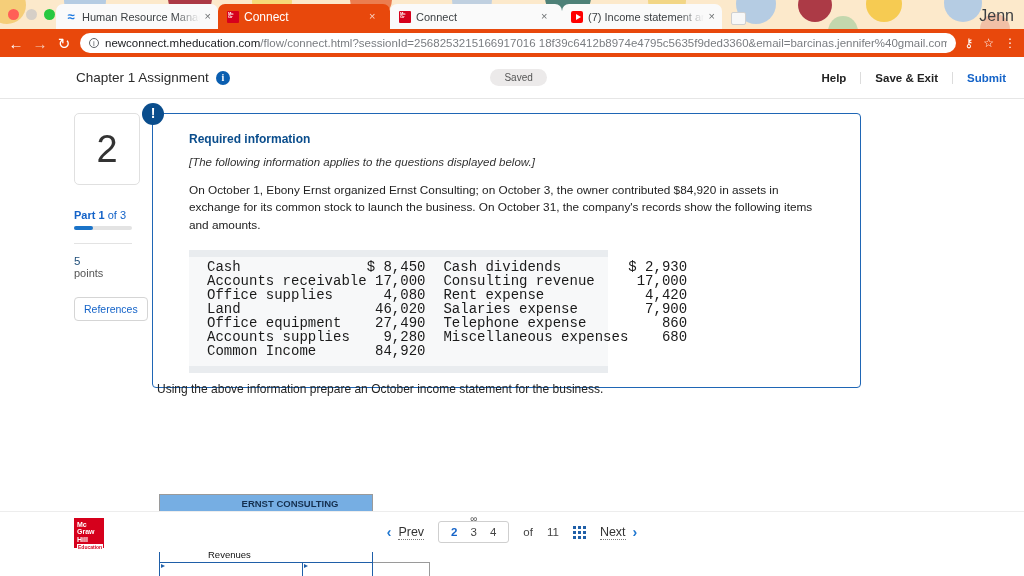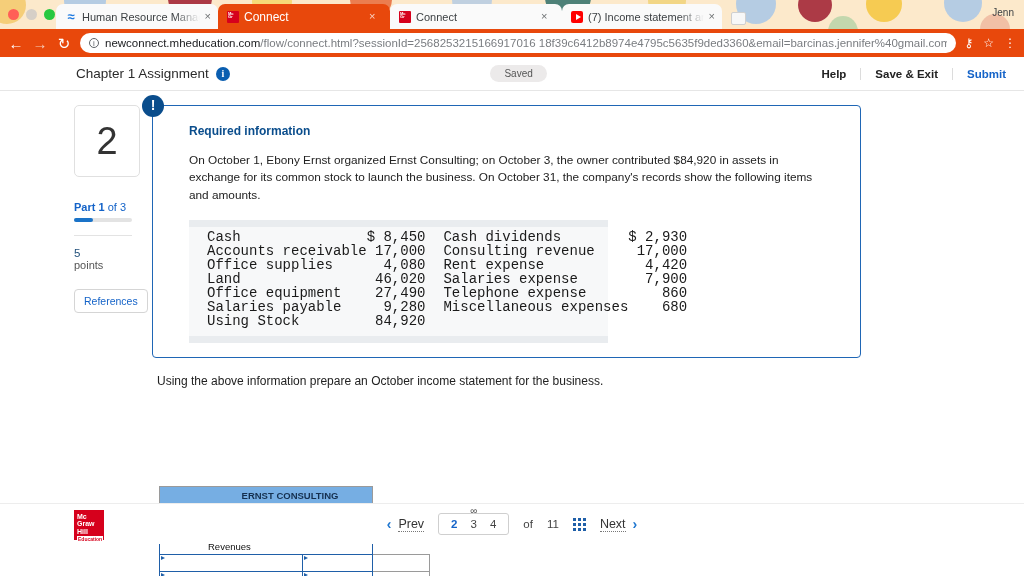--- a/index.html
+++ b/index.html
@@ -69,21 +69,21 @@
     display: block; text-align: center; font-weight: bold;
   }
   .newtab {
     width: 26px; height: 22px; margin-left: 3px;
     display: flex; align-items: center; justify-content: center;
     color: #5f6368;
   }
   .newtab-sq { width: 15px; height: 13px; background:#f7f7f7; border:1px solid #cfcfcf; border-radius:2px; }
   .profile-name {
     position: absolute; right: 10px; top: 7px; z-index: 6;
-    font-size: 10px; color: #3c4043;
+    font-size: 16px; color: #3c4043;
   }
 
   .omnibar {
     height: 28px; background: #e8480c;
     display: flex; align-items: center; padding: 0 8px; gap: 8px;
   }
   .navbtn { color: #f6cdb9; font-size: 15px; line-height: 1; width: 16px; text-align: center; }
   .navbtn.enabled { color: #ffffff; }
   .urlbox {
     flex: 1; height: 20px; background: #fff; border-radius: 11px;
@@ -94,21 +94,21 @@
     width: 10px; height: 10px; border: 1px solid #5f6368; border-radius: 50%;
     font-size: 8px; line-height: 9px; text-align: center; color: #5f6368; flex: 0 0 10px;
   }
   .url-text { white-space: nowrap; overflow: hidden; }
   .url-host { color: #202124; }
   .url-path { color: #7a7d81; }
   .omni-icons { display: flex; align-items: center; gap: 10px; color: #fff; font-size: 12px; }
 
   
   .app-header {
-    height: 34px; display: flex; align-items: center;
+    height: 42px; display: flex; align-items: center;
     padding: 0 18px 0 76px; border-bottom: 1px solid #e6e6e6;
     background: #fff;
   }
   .asg-title { font-size: 13.5px; color: #2b2b2b; }
   .info-icon-blue {
     width: 14px; height: 14px; border-radius: 50%; background: #0a5eb0;
     color: #fff; font-size: 10px; font-weight: bold; line-height: 14px;
     text-align: center; margin-left: 7px; font-family: "Liberation Serif", serif;
   }
   .saved-pill {
@@ -330,20 +330,21 @@
       </div>
     <div class="hr-thin"></div>
     <div class="points-num">5</div>
     <div class="points-lbl">points</div>
     <div class="ref-btn">References</div>
   </div>
 
   <div class="qcard">
     <div class="excl-badge">!</div>
     <div class="req-title">Required information</div>
+    <div class="req-sub">[The following information applies to the questions displayed below.]</div>
     <div class="req-body">On October 1, Ebony Ernst organized Ernst Consulting; on October 3, the owner contributed $84,920 in assets in exchange for its common stock to launch the business. On October 31, the company's records show the following items and amounts.</div>
 
     <div class="acct-table">
       <table>
         <tbody>
           <tr>
             <td class="c-lbl1">Cash</td>
             <td class="c-amt1">$ 8,450</td>
             <td class="c-lbl2">Cash dividends</td>
             <td class="c-amt2">$ 2,930</td>
@@ -366,27 +367,27 @@
             <td class="c-lbl2">Salaries expense</td>
             <td class="c-amt2">7,900</td>
           </tr>
           <tr>
             <td class="c-lbl1">Office equipment</td>
             <td class="c-amt1">27,490</td>
             <td class="c-lbl2">Telephone expense</td>
             <td class="c-amt2">860</td>
           </tr>
           <tr>
-            <td class="c-lbl1">Salaries payable</td>
+            <td class="c-lbl1">Accounts supplies</td>
             <td class="c-amt1">9,280</td>
             <td class="c-lbl2">Miscellaneous expenses</td>
             <td class="c-amt2">680</td>
           </tr>
           <tr>
-            <td class="c-lbl1">Using Stock</td>
+            <td class="c-lbl1">Common Income</td>
             <td class="c-amt1">84,920</td>
             <td class="c-lbl2"></td>
             <td class="c-amt2"></td>
           </tr>
         </tbody>
       </table>
     </div>
   </div>
 
   <div class="prompt">Using the above information prepare an October income statement for the business.</div>

